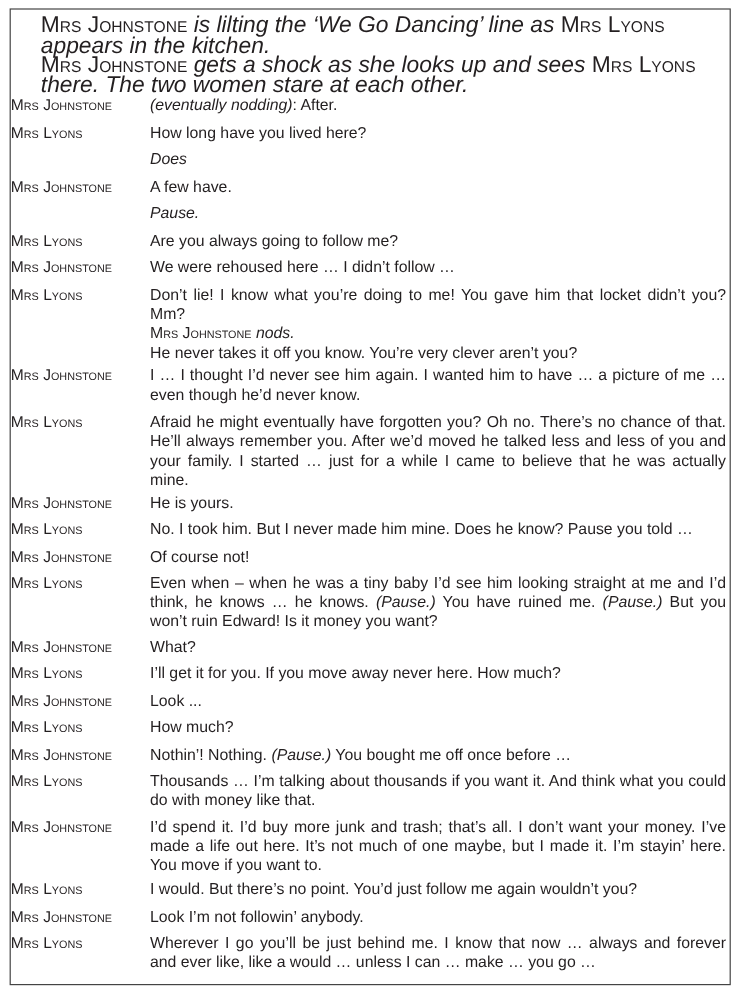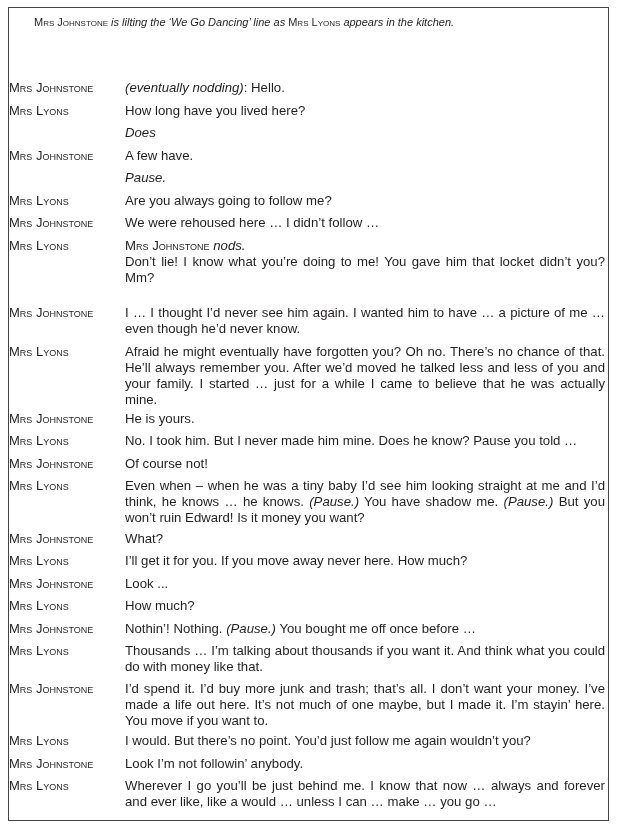--- a/index.html
+++ b/index.html
@@ -1,38 +1,39 @@
 <!DOCTYPE html>
 <html><head>
 <meta charset="utf-8">
 <style>
   html, body { margin:0; padding:0; background:#fff; }
   body { width:617px; height:830px; position:relative; font-family:"Liberation Sans", sans-serif; color:#231f20; }
   .box { position:absolute; left:8px; top:7px; width:601px; height:814px; border:1px solid #444; box-sizing:border-box; }
-  .intro { position:absolute; left:34px; top:14px; width:566px; font-size:11px; line-height:16.5px; font-style:italic; }
+  .intro { position:absolute; left:34px; top:14px; width:566px; font-size:19px; line-height:16.5px; font-style:italic; }
   .sc { font-variant:small-caps; font-style:normal; }
   .it { font-style:italic;margin-top:24px; }
   .row { position:absolute; left:9px; width:595px; font-size:13.2px; line-height:16px; }
   .spk { position:absolute; left:0; top:0; width:104px; font-variant:small-caps; font-size:13px; }
   .ln { position:absolute; left:116px; width:480px; text-align:justify; }
   .ln div { text-align:justify; }
   .lastline { text-align-last:left; }
 </style>
 </head>
 <body>
 
 <div class="box"></div>
 <div class="intro">
   <div id="intro1"><span class="sc">Mrs Johnstone</span><span> is lilting the ‘We Go Dancing’ line as </span><span class="sc">Mrs Lyons</span><span> appears in the kitchen.</span></div>
+  <div id="intro2"><span class="sc">Mrs Johnstone</span><span> gets a shock as she looks up and sees </span><span class="sc">Mrs Lyons</span><span> there. The two women stare at each other.</span></div>
 </div>
 <div id="dialogue">
     <div class="row" style="top: 80px;">
       <div class="spk">Mrs Johnstone</div>
       <div class="ln">
-        <div class="lastline"><span class="it">(eventually nodding)</span><span>: Hello.</span></div>
+        <div class="lastline"><span class="it">(eventually nodding)</span><span>: After.</span></div>
       </div>
     </div>
     <div class="row" style="top: 103px;">
       <div class="spk">Mrs Lyons</div>
       <div class="ln">
         <div class="lastline"><span>How long have you lived here?</span></div>
       </div>
     </div>
     <div class="row" style="top: 125px;">
       <div class="spk"></div>
@@ -60,22 +61,23 @@
     </div>
     <div class="row" style="top: 215px;">
       <div class="spk">Mrs Johnstone</div>
       <div class="ln">
         <div class="lastline"><span>We were rehoused here … I didn’t follow …</span></div>
       </div>
     </div>
     <div class="row" style="top: 238px;">
       <div class="spk">Mrs Lyons</div>
       <div class="ln">
+        <div class="lastline"><span>Don’t lie! I know what you’re doing to me! You gave him that locket didn’t you? Mm?</span></div>
         <div class="lastline"><span class="sc">Mrs Johnstone</span><span class="it"> nods.</span></div>
-        <div class="lastline"><span>Don’t lie! I know what you’re doing to me! You gave him that locket didn’t you? Mm?</span></div>
+        <div class="lastline"><span>He never takes it off you know. You’re very clever aren’t you?</span></div>
       </div>
     </div>
     <div class="row" style="top: 305px;">
       <div class="spk">Mrs Johnstone</div>
       <div class="ln">
         <div class="lastline"><span>I … I thought I’d never see him again. I wanted him to have … a picture of me … even though he’d never know.</span></div>
       </div>
     </div>
     <div class="row" style="top: 344px;">
       <div class="spk">Mrs Lyons</div>
@@ -97,21 +99,21 @@
     </div>
     <div class="row" style="top: 456px;">
       <div class="spk">Mrs Johnstone</div>
       <div class="ln">
         <div class="lastline"><span>Of course not!</span></div>
       </div>
     </div>
     <div class="row" style="top: 478px;">
       <div class="spk">Mrs Lyons</div>
       <div class="ln">
-        <div class="lastline"><span>Even when – when he was a tiny baby I’d see him looking straight at me and I’d think, he knows … he knows. </span><span class="it">(Pause.)</span><span> You have shadow me. </span><span class="it">(Pause.)</span><span> But you won’t ruin Edward! Is it money you want?</span></div>
+        <div class="lastline"><span>Even when – when he was a tiny baby I’d see him looking straight at me and I’d think, he knows … he knows. </span><span class="it">(Pause.)</span><span> You have ruined me. </span><span class="it">(Pause.)</span><span> But you won’t ruin Edward! Is it money you want?</span></div>
       </div>
     </div>
     <div class="row" style="top: 531px;">
       <div class="spk">Mrs Johnstone</div>
       <div class="ln">
         <div class="lastline"><span>What?</span></div>
       </div>
     </div>
     <div class="row" style="top: 553px;">
       <div class="spk">Mrs Lyons</div>

